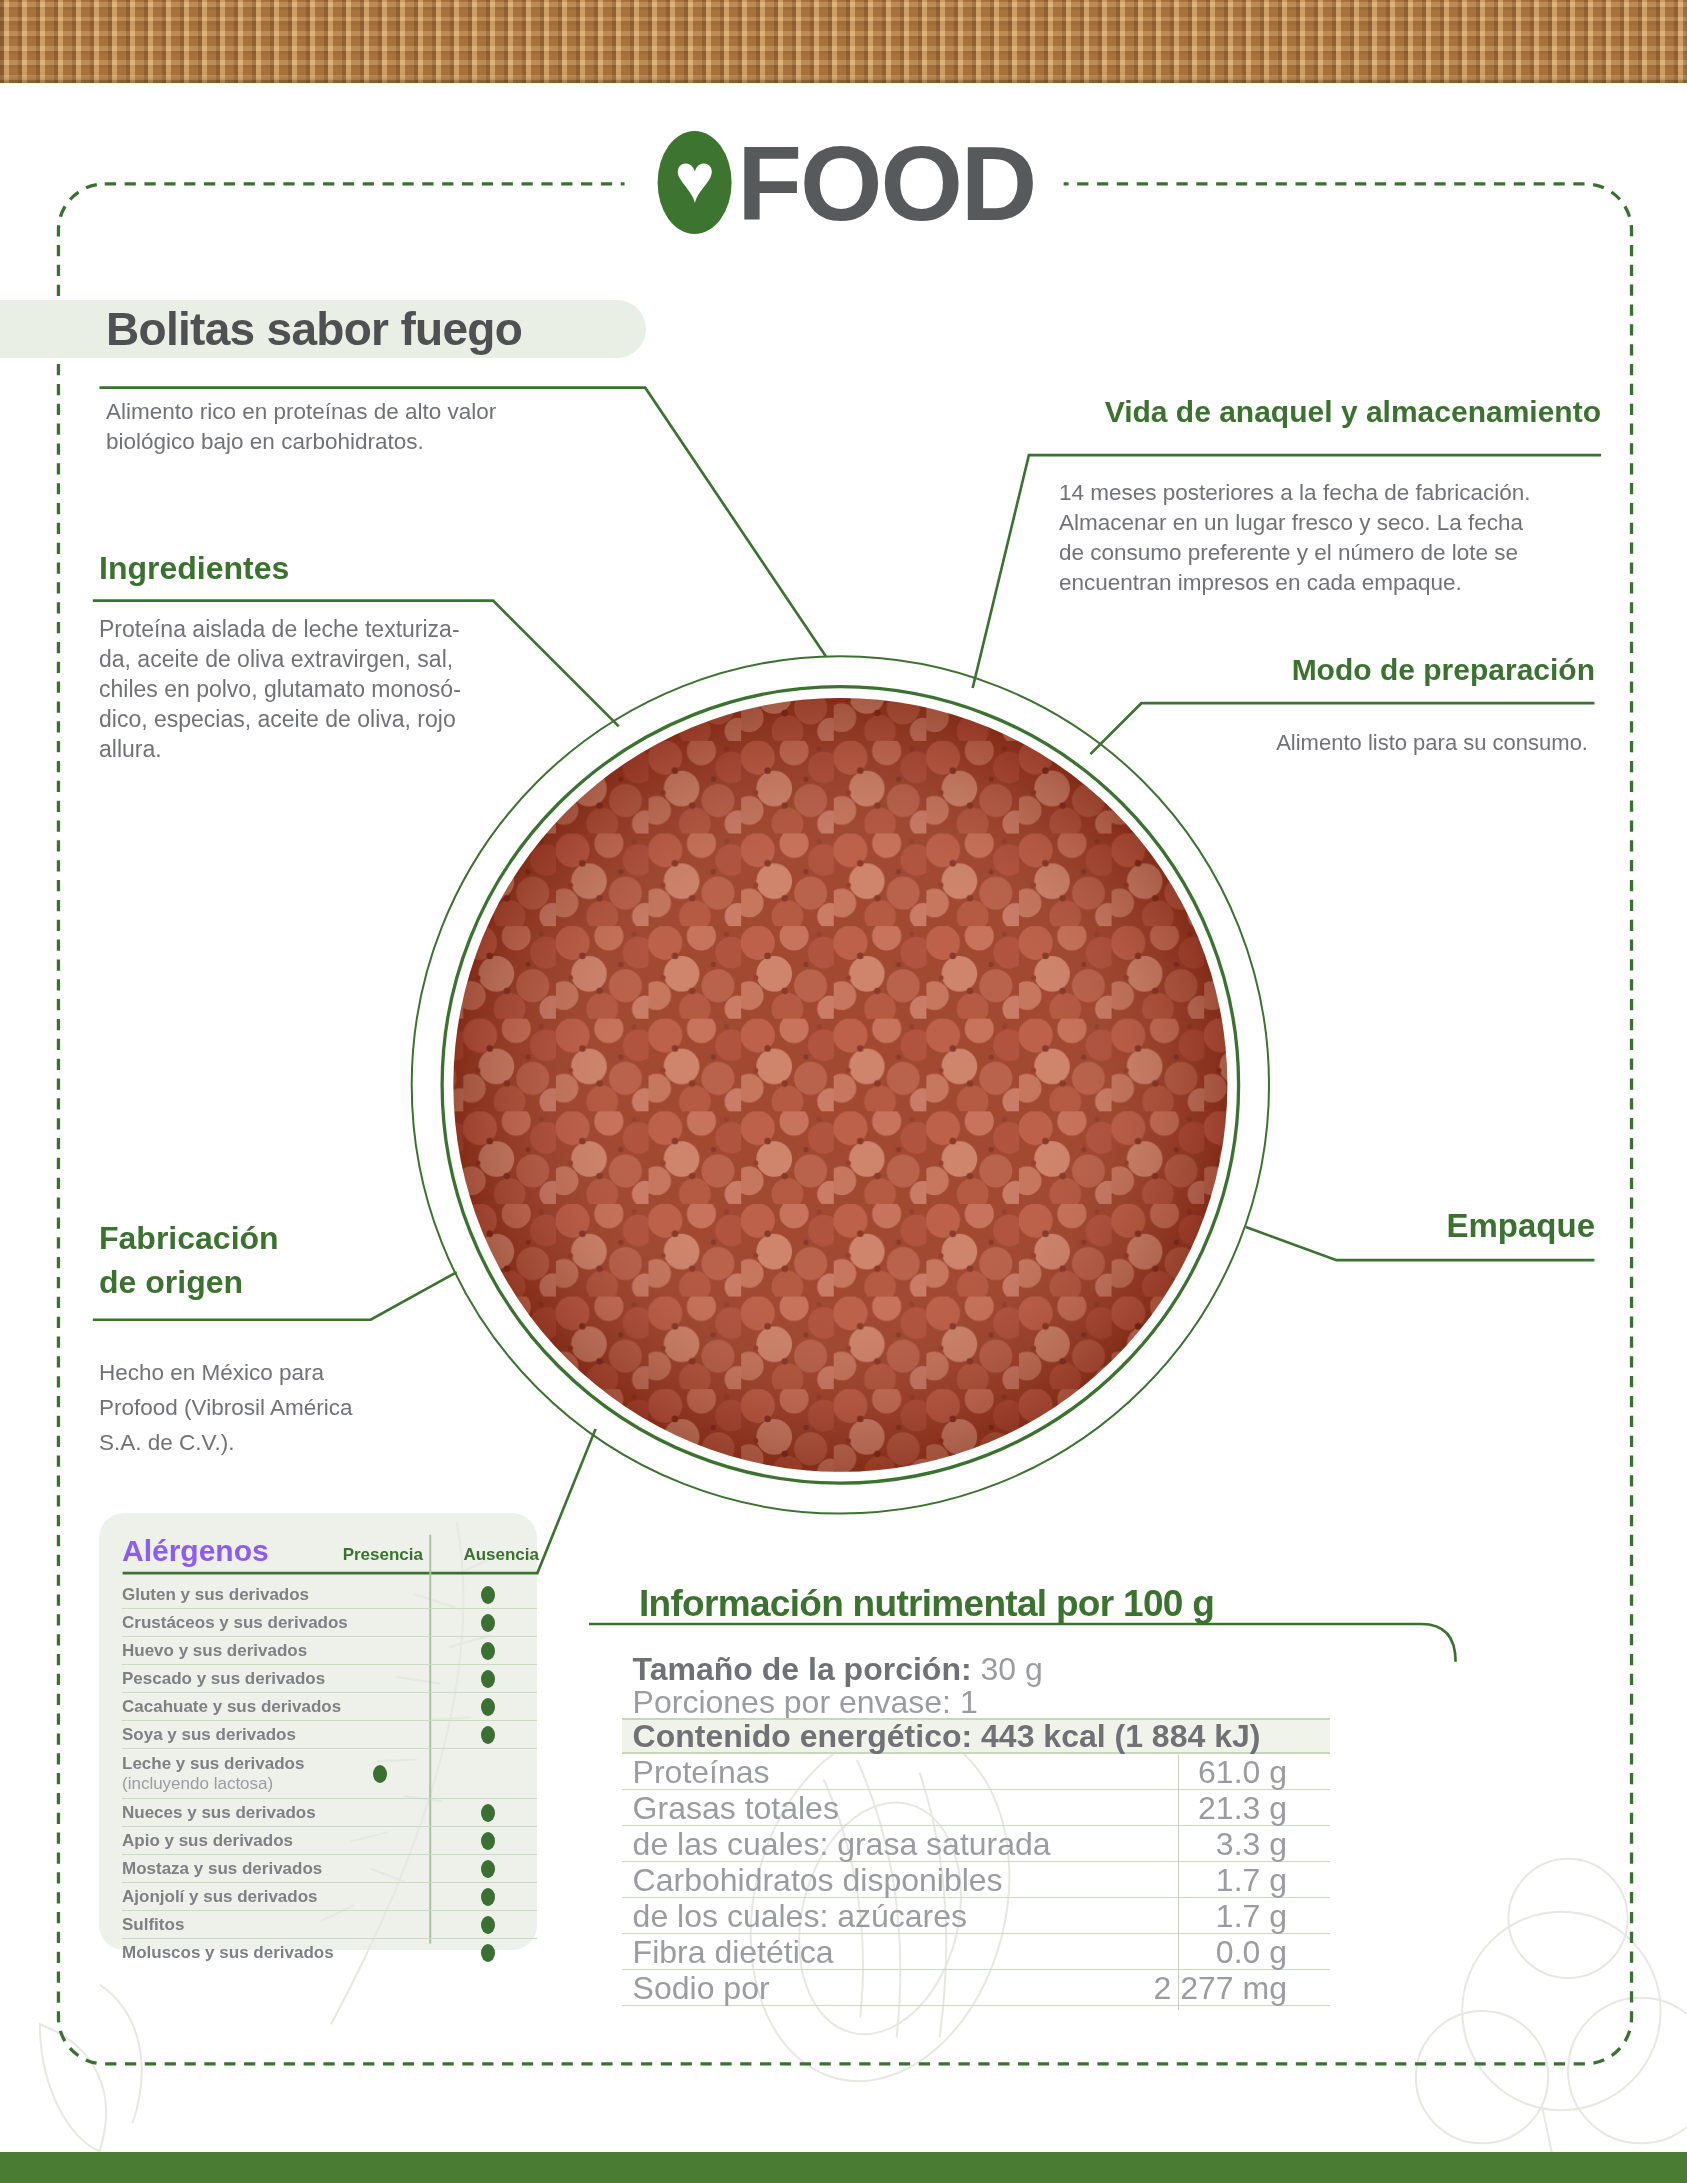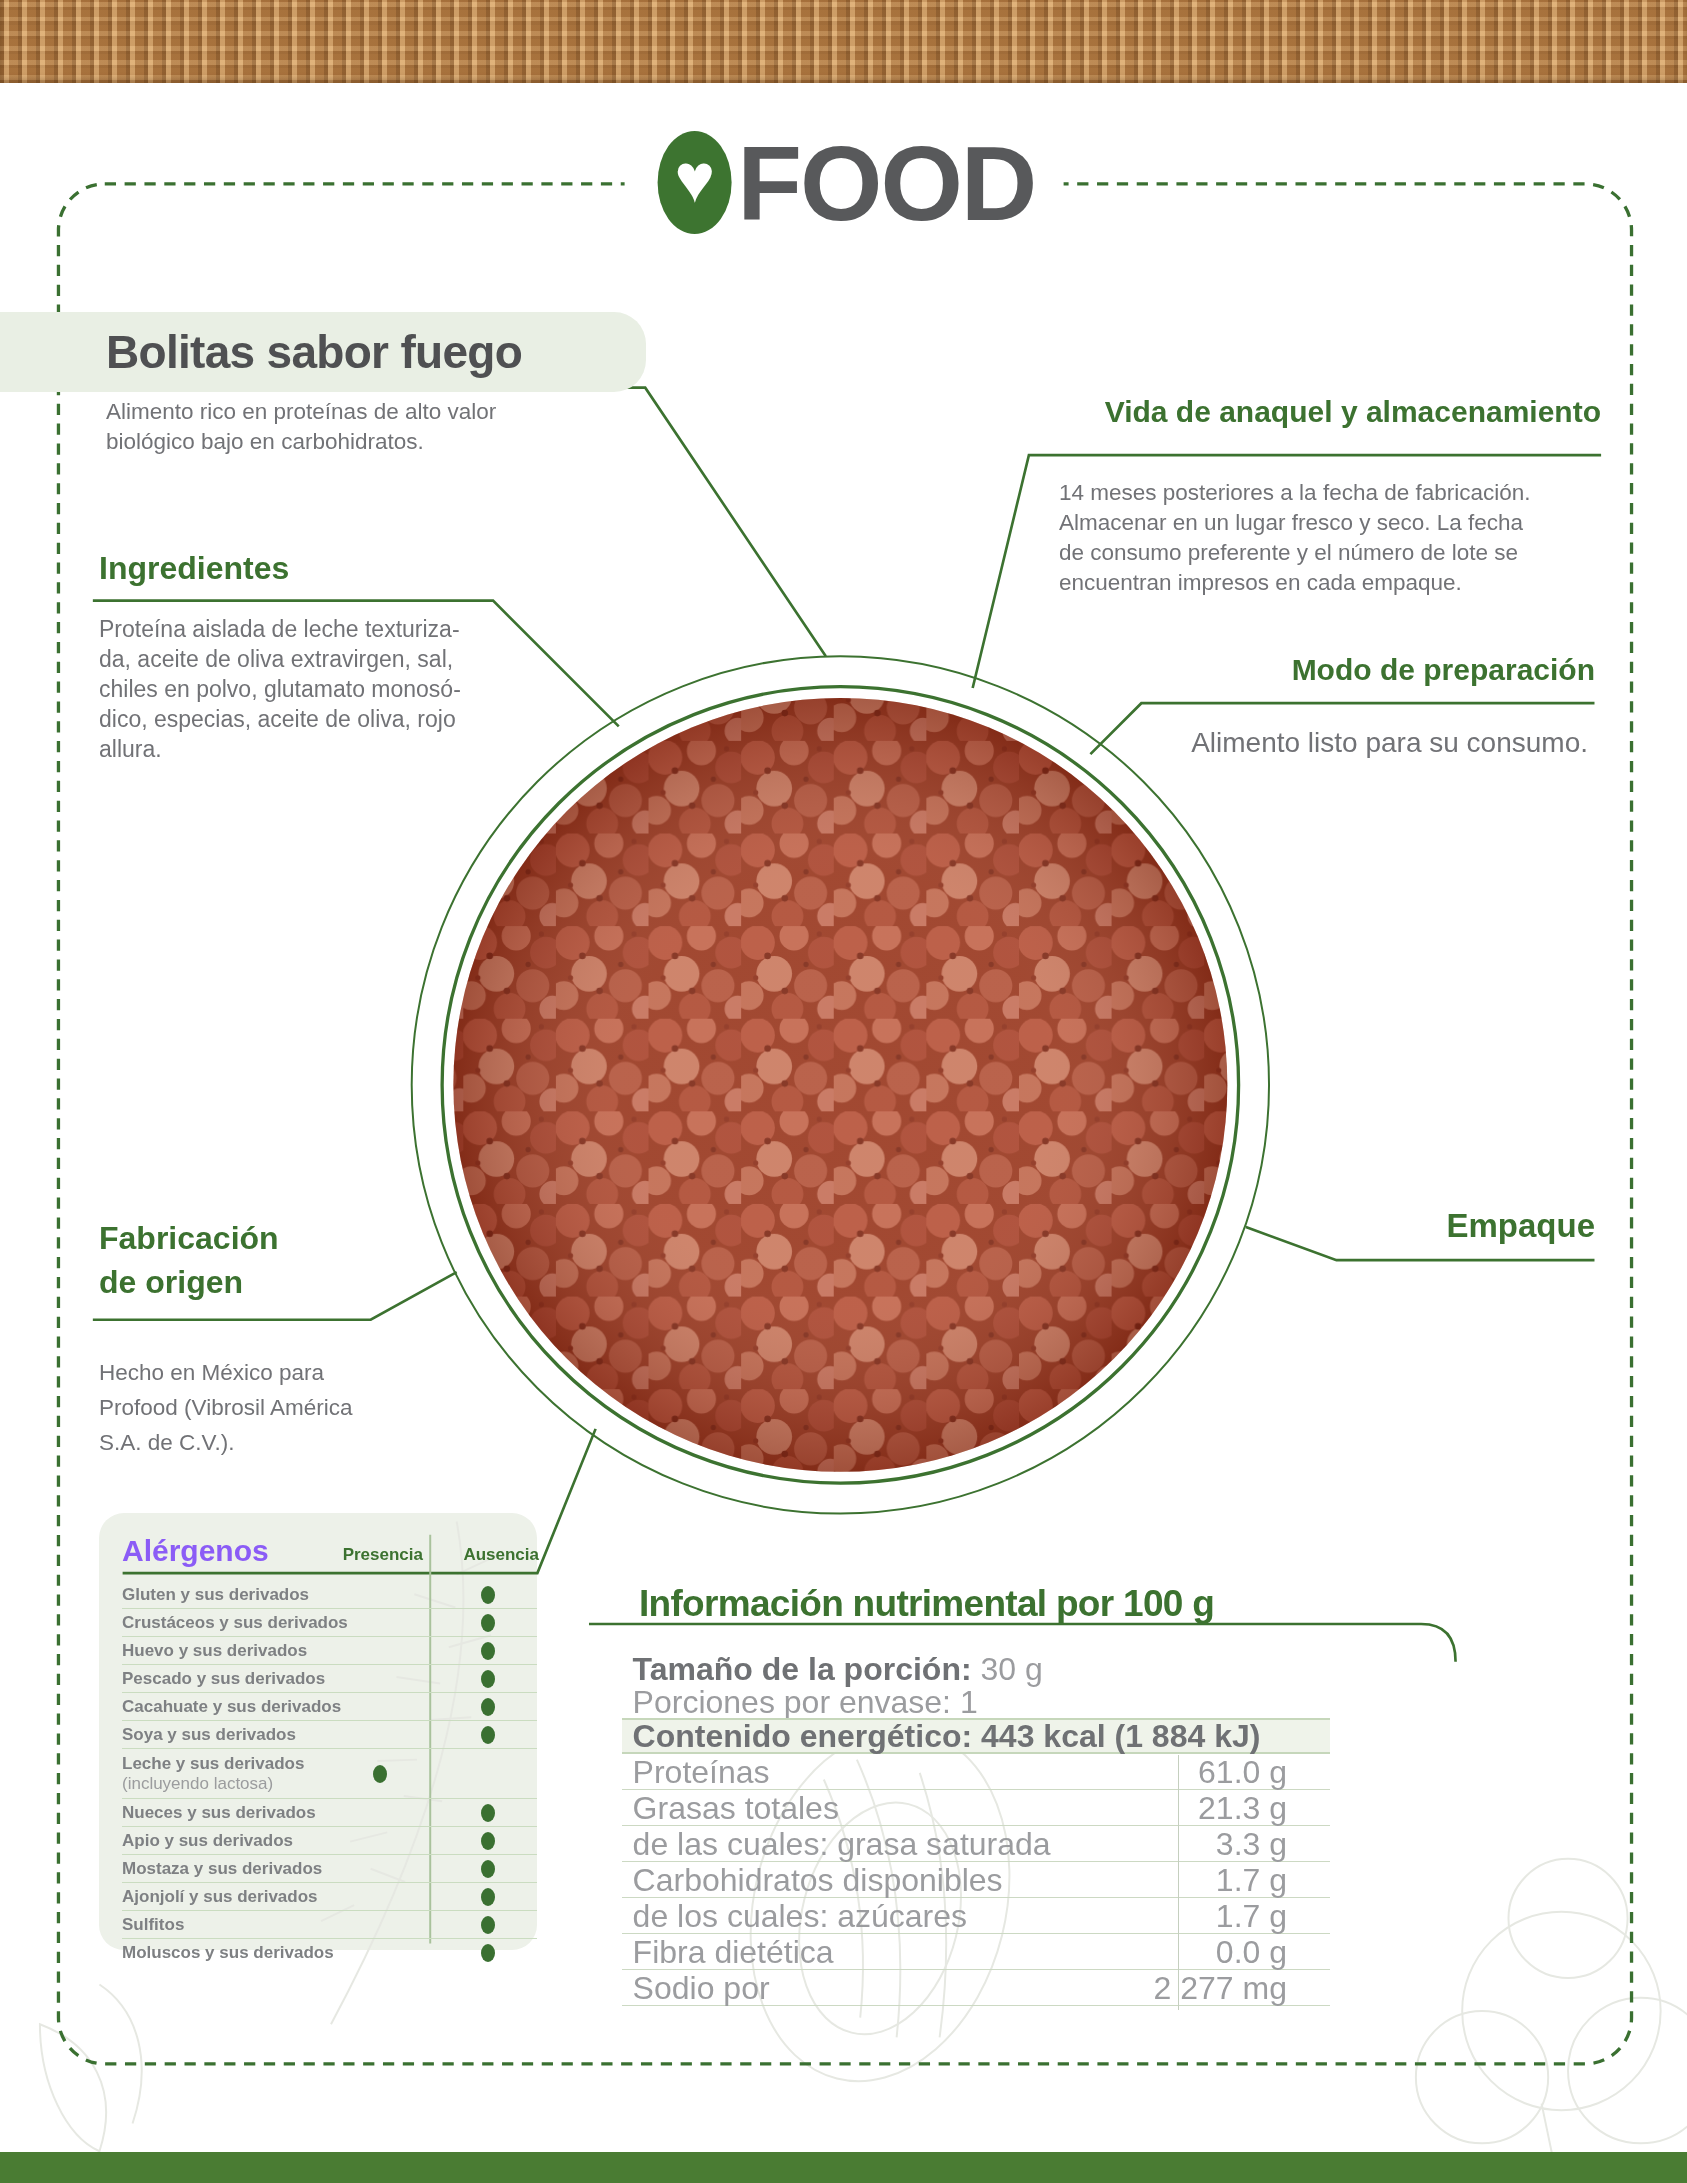--- a/index.html
+++ b/index.html
@@ -16,21 +16,21 @@
   svg.deco{position:absolute;inset:0;z-index:2;}
   .layer-text{position:absolute;inset:0;z-index:3;}
   
   .logo{position:absolute;left:50%;top:127px;transform:translateX(-50%);z-index:4;
         background:#fff;padding:0 28px;height:111px;display:flex;align-items:center;}
   .logo .word{font-weight:bold;font-size:106px;color:#58595b;letter-spacing:-2px;line-height:1;}
   .logo .o-heart{display:inline-flex;align-items:center;justify-content:center;
         width:74px;height:103px;border-radius:50%;background:#3d7430;margin:0 5.3px;vertical-align:middle;}
   .logo .o-heart span{color:#fff;font-size:69px;line-height:1;transform:translateY(-4px);}
   
-  .title-band{position:absolute;left:0;top:312px;width:646px;height:80px;background:#e9efe4;
+  .title-band{position:absolute;left:0;top:300px;width:646px;height:58px;background:#e9efe4;
         border-radius:0 32px 32px 0;display:flex;align-items:center;z-index:3;text-align:right;}
   .title-band h1{margin:0 0 0 106px;font-size:46px;color:#4f5052;letter-spacing:-0.7px;}
   .subtitle{position:absolute;left:106px;top:397px;font-size:22.5px;line-height:30px;color:#717276;}
   
   .sec-h{position:absolute;color:#3c7230;font-weight:bold;line-height:1.0;margin:0;}
   .sec-body{position:absolute;color:#717276;}
   .ralign{text-align:right;}
   
   .al-panel{position:absolute;left:99px;top:1513px;width:438px;height:437px;background:#edf1e9;
         border-radius:25px;}
@@ -168,21 +168,21 @@
     <div class="sec-h" style="left:99px;top:552px;font-size:32px;">Ingredientes</div>
     <div class="sec-body" style="left:99px;top:614px;font-size:23px;line-height:30px;">
         <div>Proteína aislada de leche texturiza-</div>
         <div>da, aceite de oliva extravirgen, sal,</div>
         <div>chiles en polvo, glutamato monosó-</div>
         <div>dico, especias, aceite de oliva, rojo</div>
         <div>allura.</div>
       </div>
 
     <div class="sec-h ralign" style="right:93px;top:655px;font-size:30px;">Modo de preparación</div>
-    <div class="sec-body ralign" style="right:100px;top:728px;font-size:28px;line-height:29px;">
+    <div class="sec-body ralign" style="right:100px;top:728px;font-size:22px;line-height:29px;">
         <div>Alimento listo para su consumo.</div>
       </div>
 
     <div class="sec-h" style="left:99px;top:1216px;font-size:32px;line-height:44px;">
       <div>Fabricación</div>
       <div>de origen</div>
     </div>
     <div class="sec-body" style="left:99px;top:1355px;font-size:22.5px;line-height:35px;">
         <div>Hecho en México para</div>
         <div>Profood (Vibrosil América</div>

